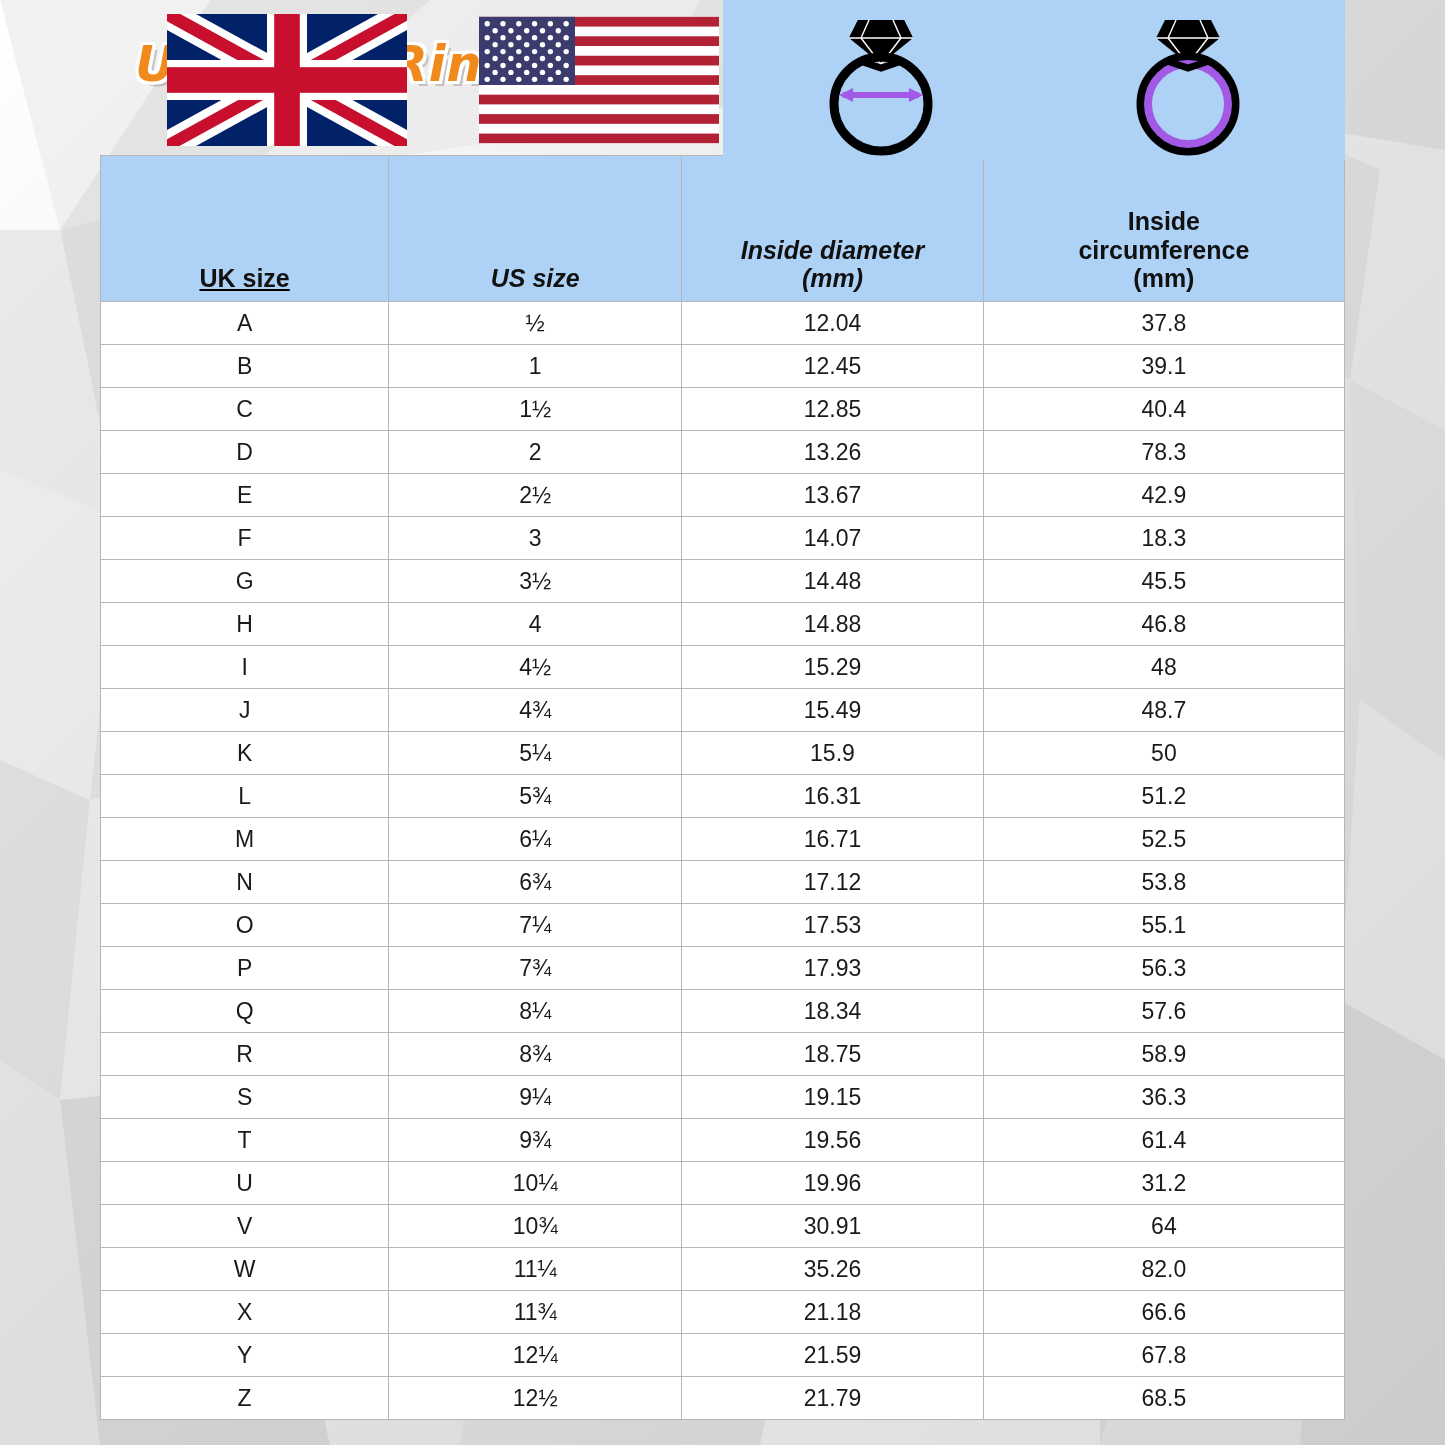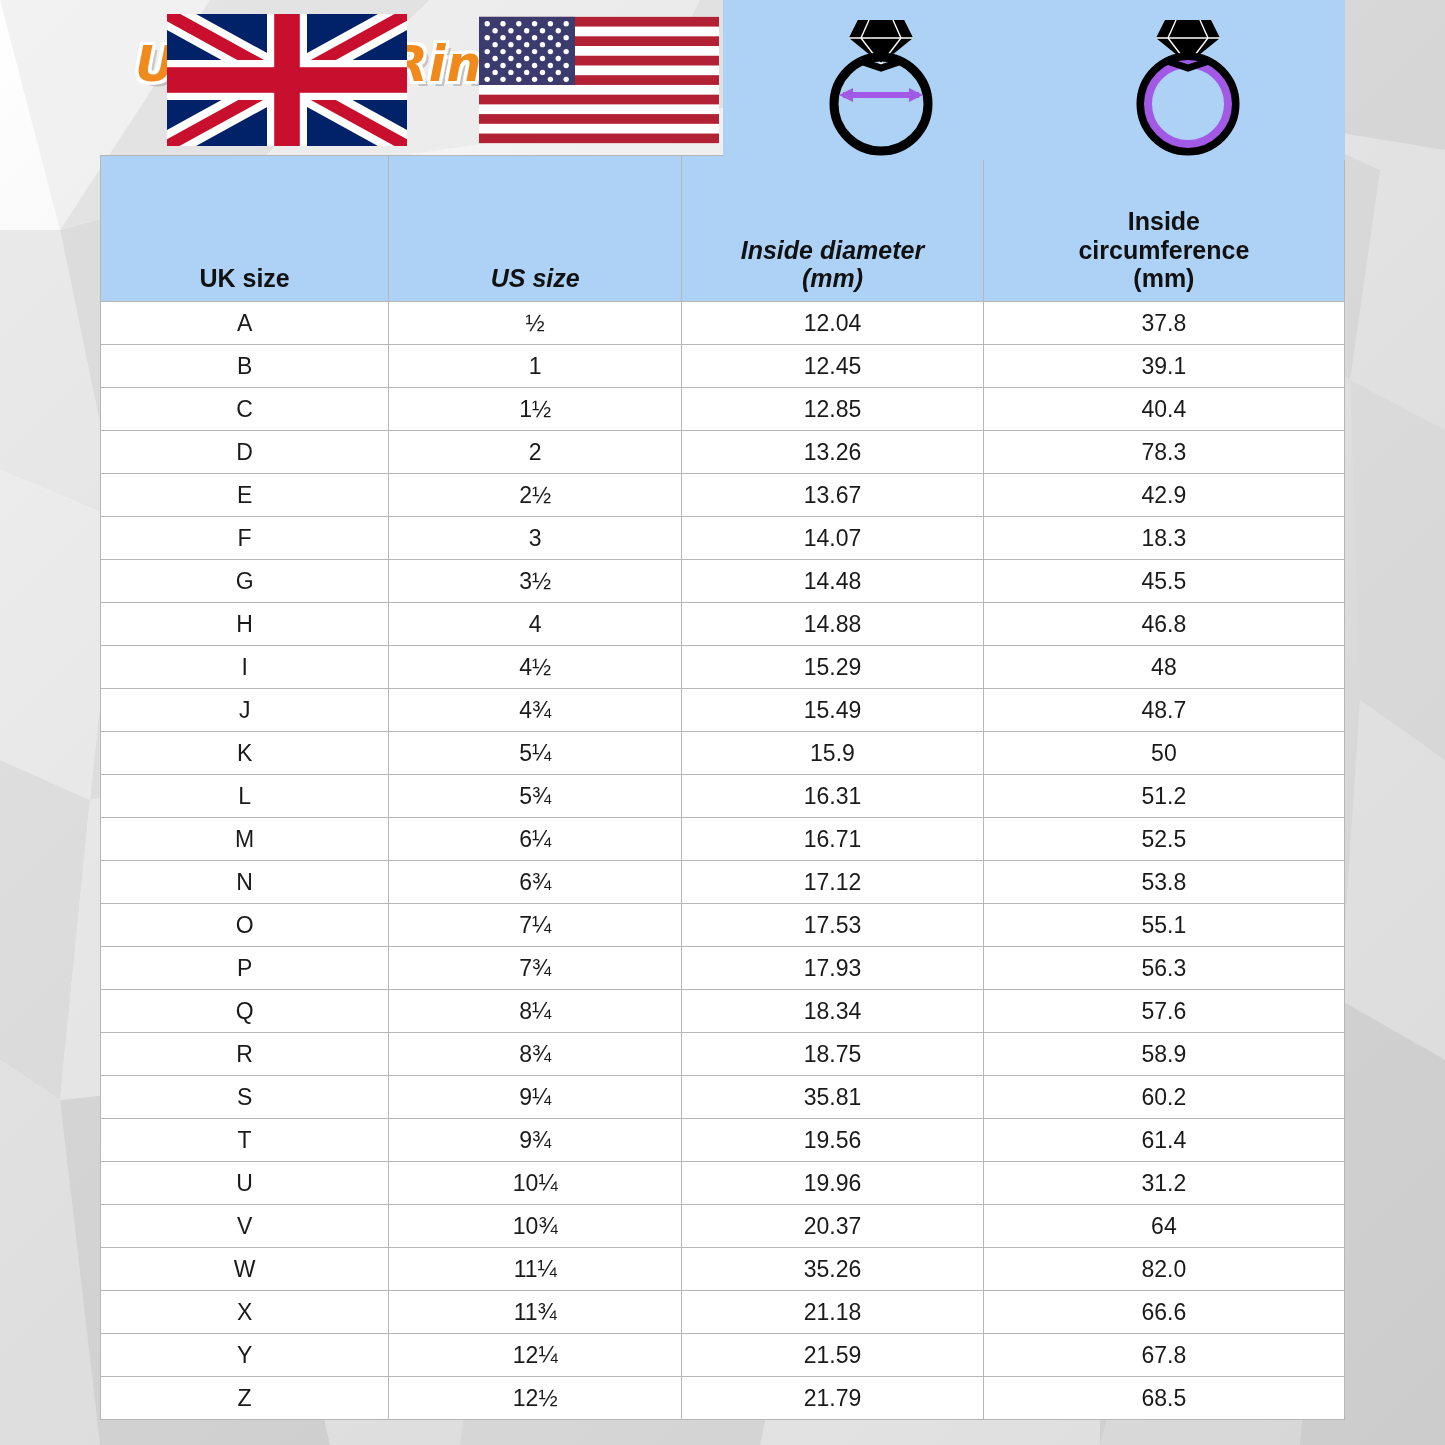--- a/index.html
+++ b/index.html
@@ -100,21 +100,21 @@
   }
   .icon-slot {
     height: 100px;
     display: flex;
     align-items: flex-start;
     justify-content: center;
     margin-top: -58px;
   }
 
   
-  .col-uk { width: 305px; }
+  .col-uk { width: 305px; text-decoration: underline; }
   .col-us { width: 310px; font-style: italic; }
   .col-dia { width: 315px; font-style: italic; }
   .col-cir { width: 374px; }
 
   tbody td {
     font-size: 23px;
     color: #1a1a1a;
     height: 42px;
     padding: 0;
   }
@@ -450,39 +450,39 @@
         </tr>
         <tr>
           <td>R</td>
           <td>8¾</td>
           <td>18.75</td>
           <td>58.9</td>
         </tr>
         <tr>
           <td>S</td>
           <td>9¼</td>
-          <td>35.81</td>
-          <td>60.2</td>
+          <td>19.15</td>
+          <td>36.3</td>
         </tr>
         <tr>
           <td>T</td>
           <td>9¾</td>
           <td>19.56</td>
           <td>61.4</td>
         </tr>
         <tr>
           <td>U</td>
           <td>10¼</td>
           <td>19.96</td>
           <td>31.2</td>
         </tr>
         <tr>
           <td>V</td>
           <td>10¾</td>
-          <td>20.37</td>
+          <td>30.91</td>
           <td>64</td>
         </tr>
         <tr>
           <td>W</td>
           <td>11¼</td>
           <td>35.26</td>
           <td>82.0</td>
         </tr>
         <tr>
           <td>X</td>

